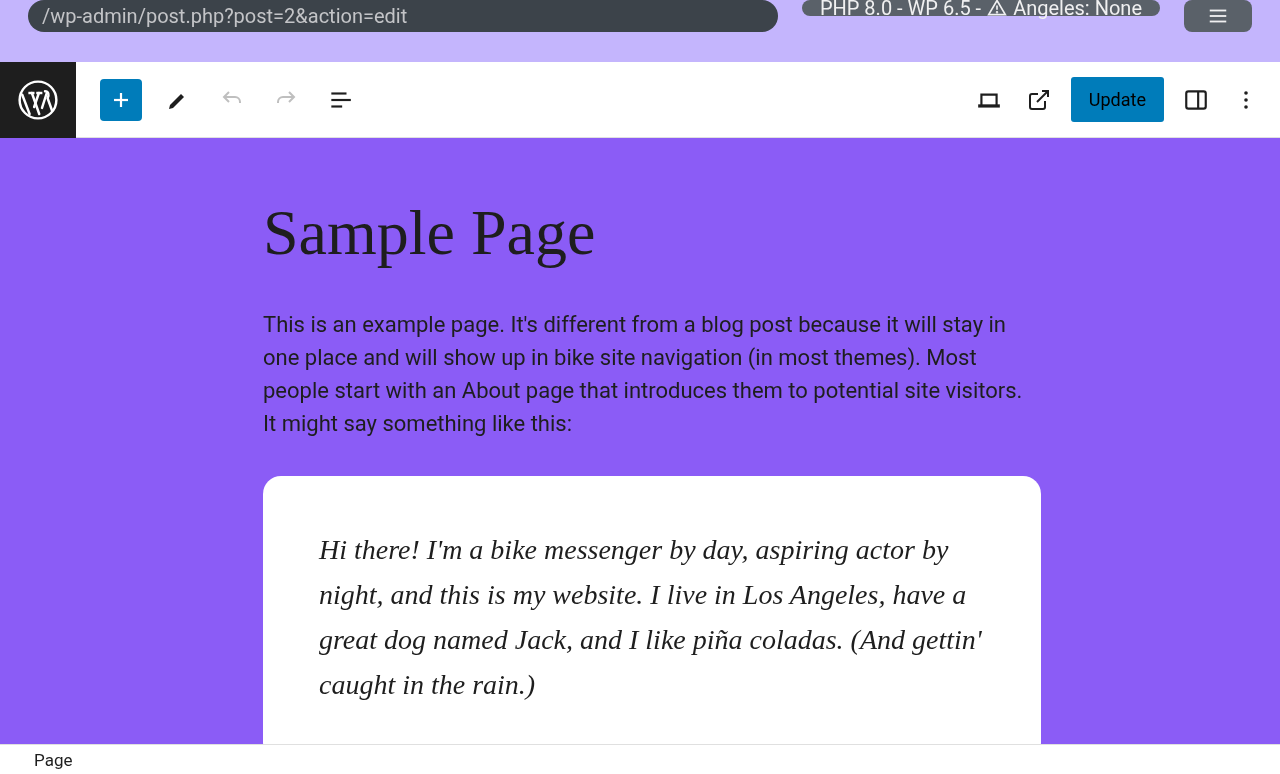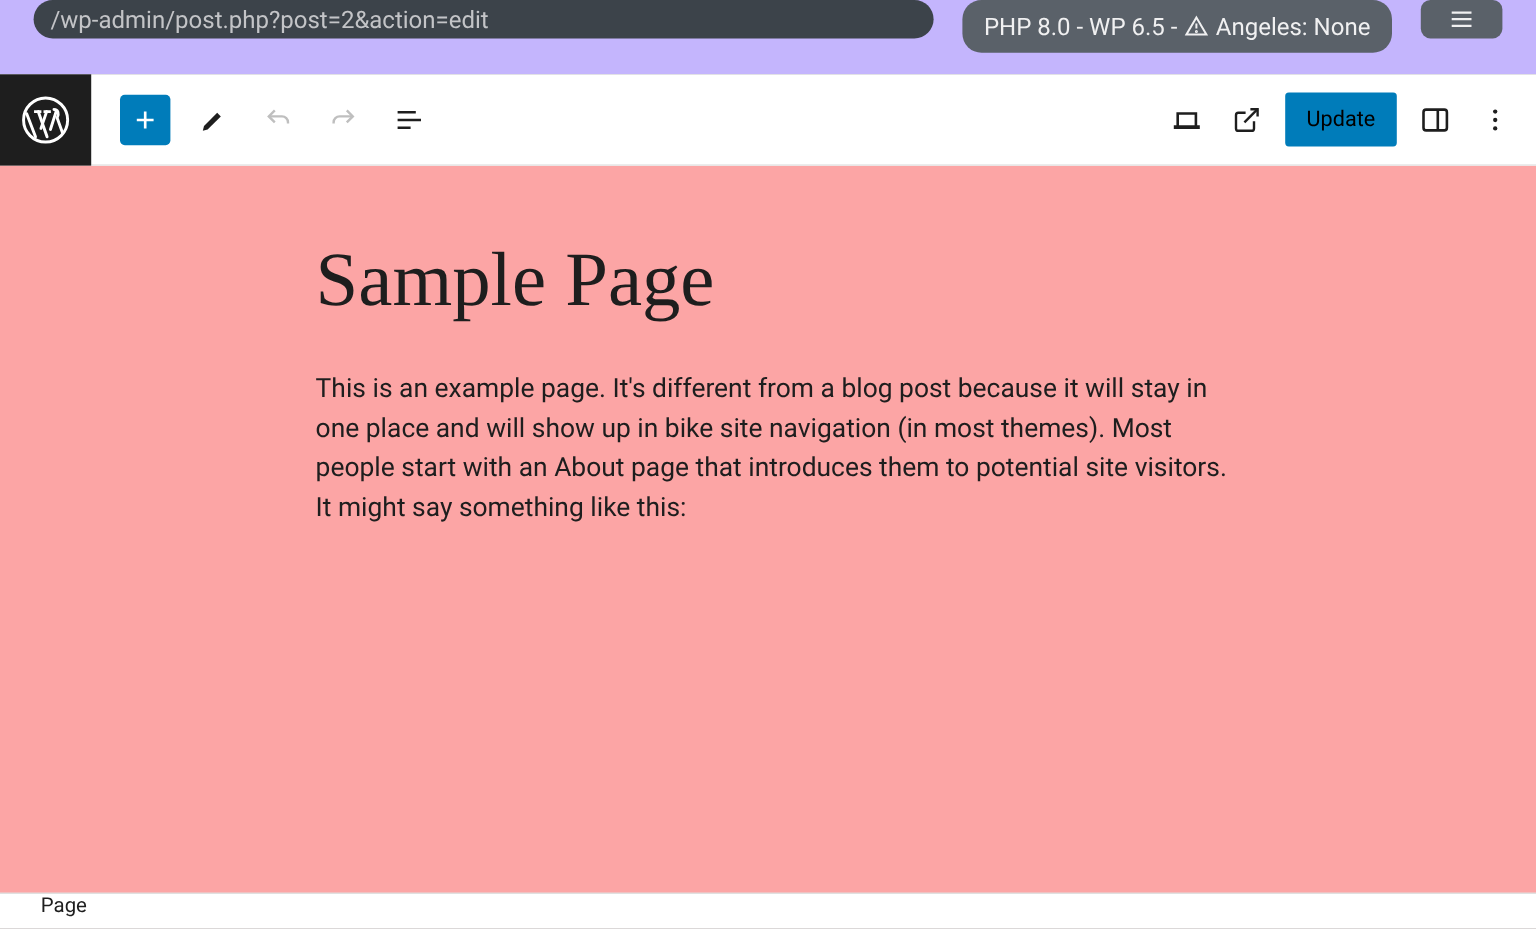--- a/index.html
+++ b/index.html
@@ -26,21 +26,21 @@
   height: 32px;
   display: flex;
   align-items: center;
   padding: 0 14px;
   font-size: 20px;
 }
 .status-pill {
   background: #5a6169;
   color: #f0f0f1;
   border-radius: 16px;
-  height: 44px;
+  height: 16px;
   display: flex;
   align-items: center;
   padding: 0 18px;
   font-size: 20px;
   gap: 6px;
 }
 .status-pill svg { width: 20px; height: 20px; }
 .menu-pill {
   background: #5a6169;
   color: #f0f0f1;
@@ -104,21 +104,21 @@
   background: #007cba;
   color: #000000;
   padding: 12px 18px;
   border-radius: 3px;
   font-size: 18px;
 }
 
 .canvas {
   position: absolute;
   top: 76px; left: 0; right: 0; bottom: 0;
-  background: #fca5a5;
+  background: #8b5cf6;
   overflow: hidden;
   padding-left: 24px;
 }
 .content {
   width: 778px;
   margin: 0 auto;
   padding-top: 60px;
 }
 .page-title {
   font-family: Georgia, "Times New Roman", serif;
@@ -147,20 +147,21 @@
   color: #1e1e1e;
 }
 
 .bottom-bar {
   position: absolute;
   bottom: 0; left: 0; right: 0;
   height: 30px;
   background: #fff;
   border-top: 1px solid #e0e0e0;
   display: flex;
+  align-items: center;
   padding: 0 34px;
   font-size: 17px;
   color: #1e1e1e;
 }
 </style>
 </head>
 <body>
 
 <div class="top-bar">
   <div class="url-pill">
@@ -262,20 +263,23 @@
             <circle cx="12" cy="19" r="1.8"></circle>
           </svg>
       </div>
     </div>
   </div>
 
   <div class="canvas">
     <div class="content">
       <h1 class="page-title">Sample Page</h1>
       <p class="intro">This is an example page. It's different from a blog post because it will stay in one place and will show up in bike site navigation (in most themes). Most people start with an About page that introduces them to potential site visitors. It might say something like this:</p>
+      <div class="quote-card">
+        <p class="quote">Hi there! I'm a bike messenger by day, aspiring actor by night, and this is my website. I live in Los Angeles, have a great dog named Jack, and I like piña coladas. (And gettin' caught in the rain.)</p>
+      </div>
     </div>
   </div>
 
 </div>
 
 <div class="bottom-bar">
   <span>Page</span>
 </div>
 
 </body></html>

